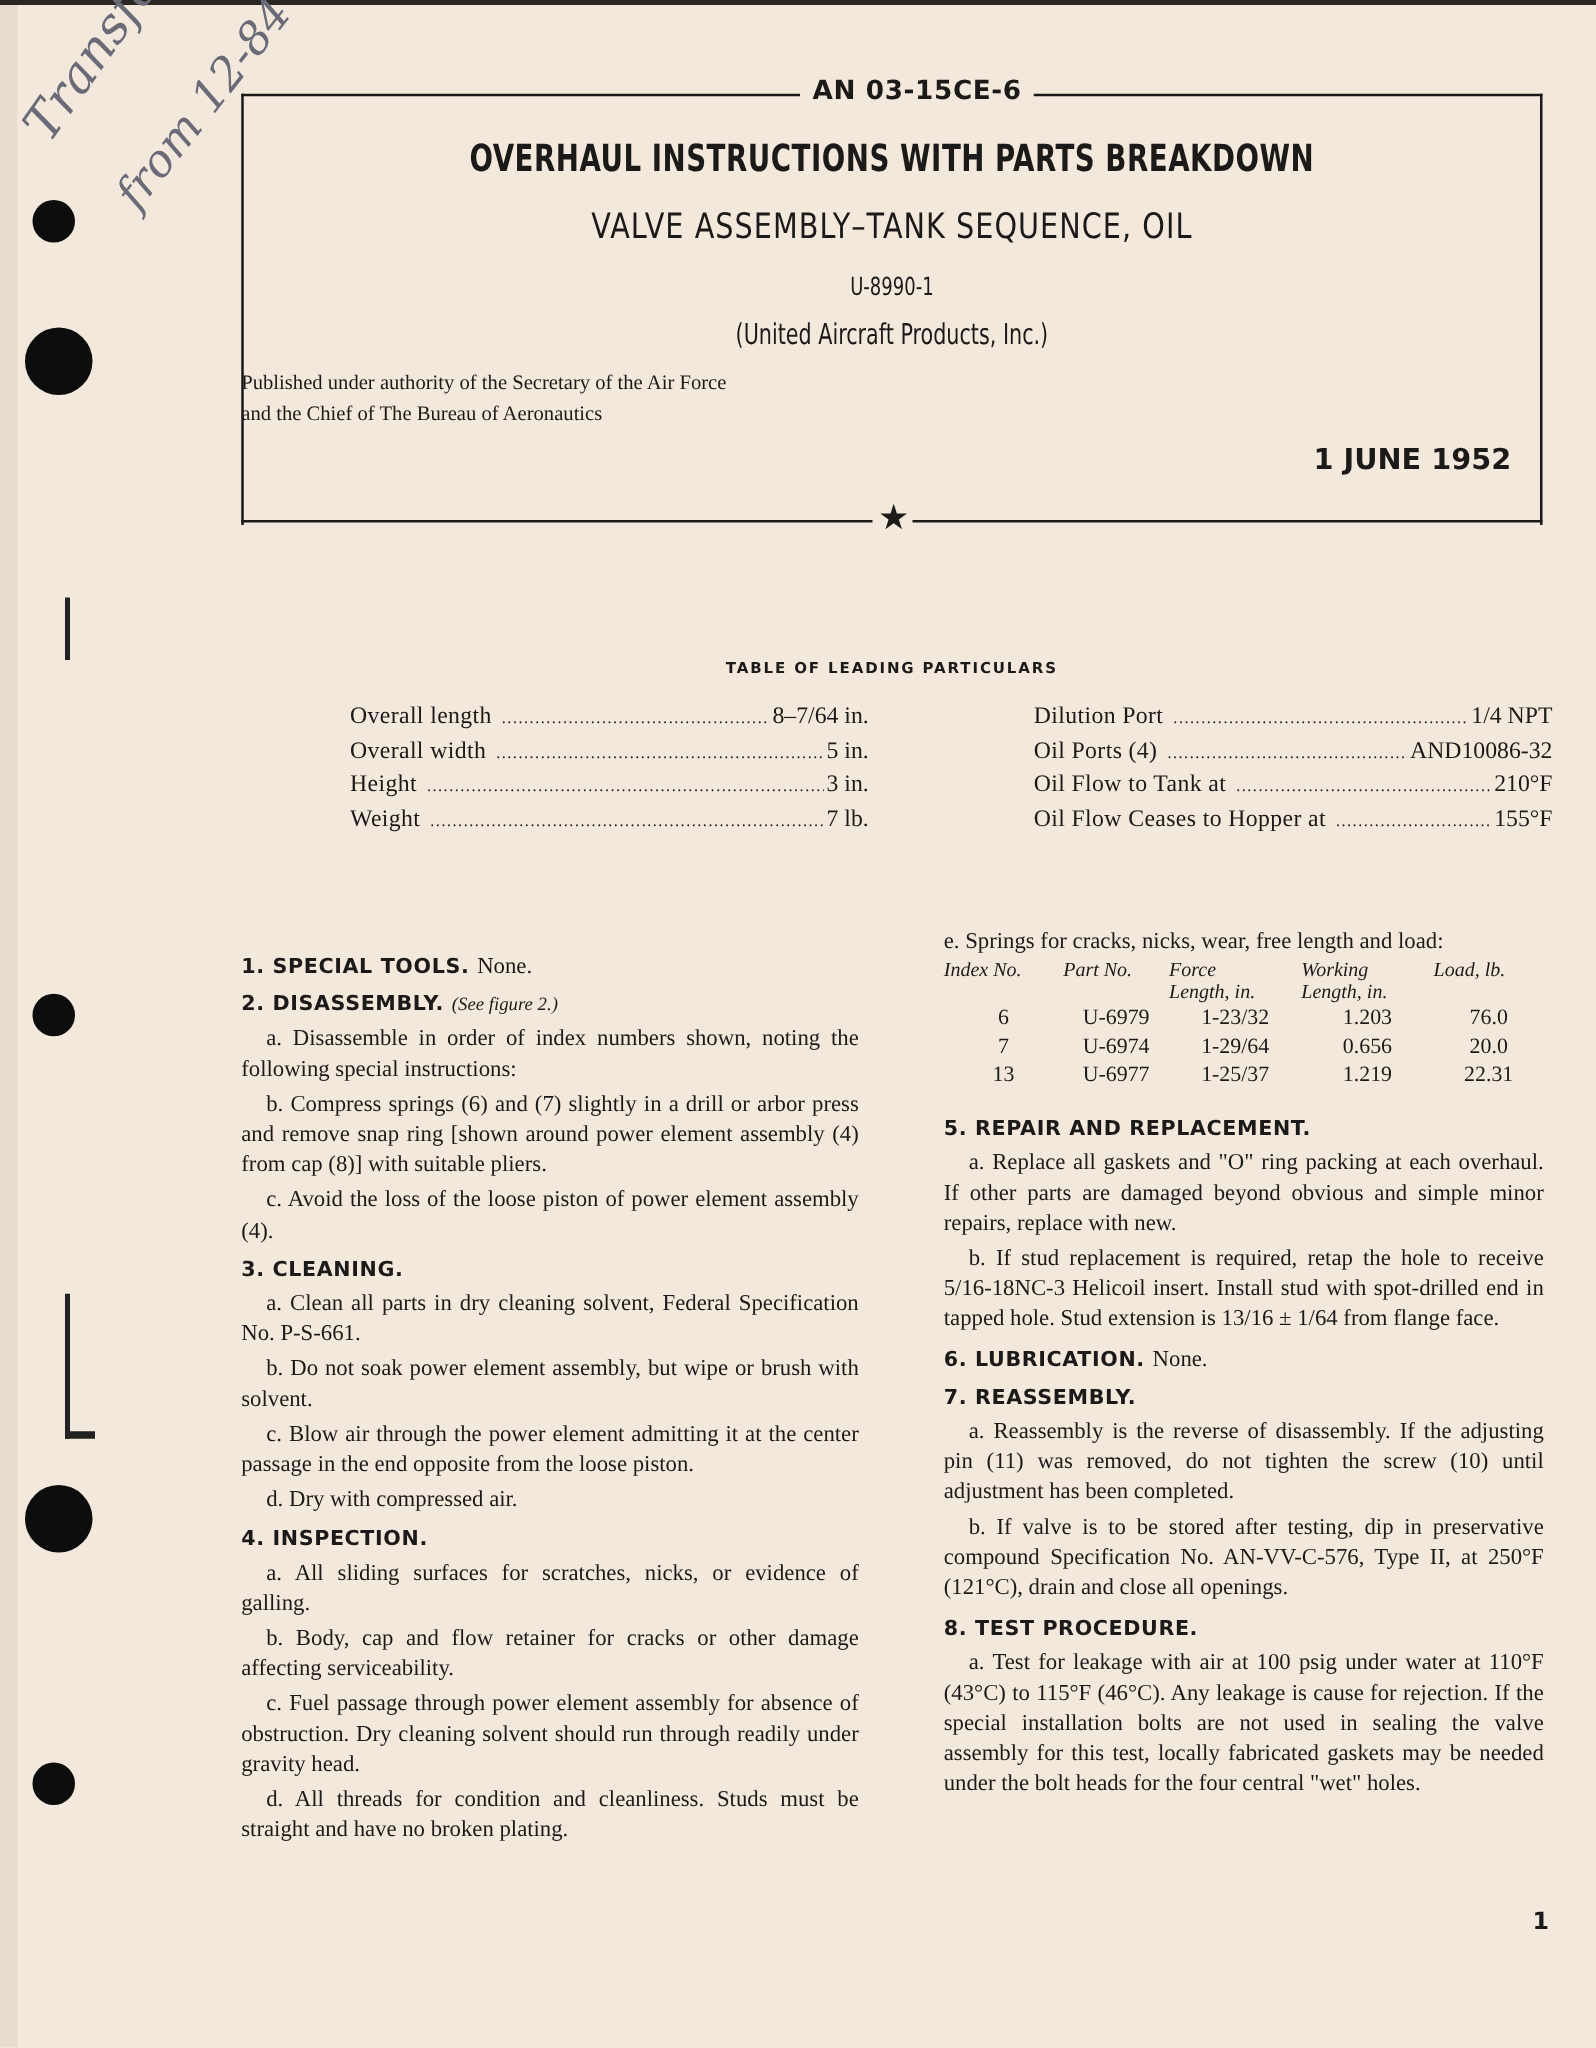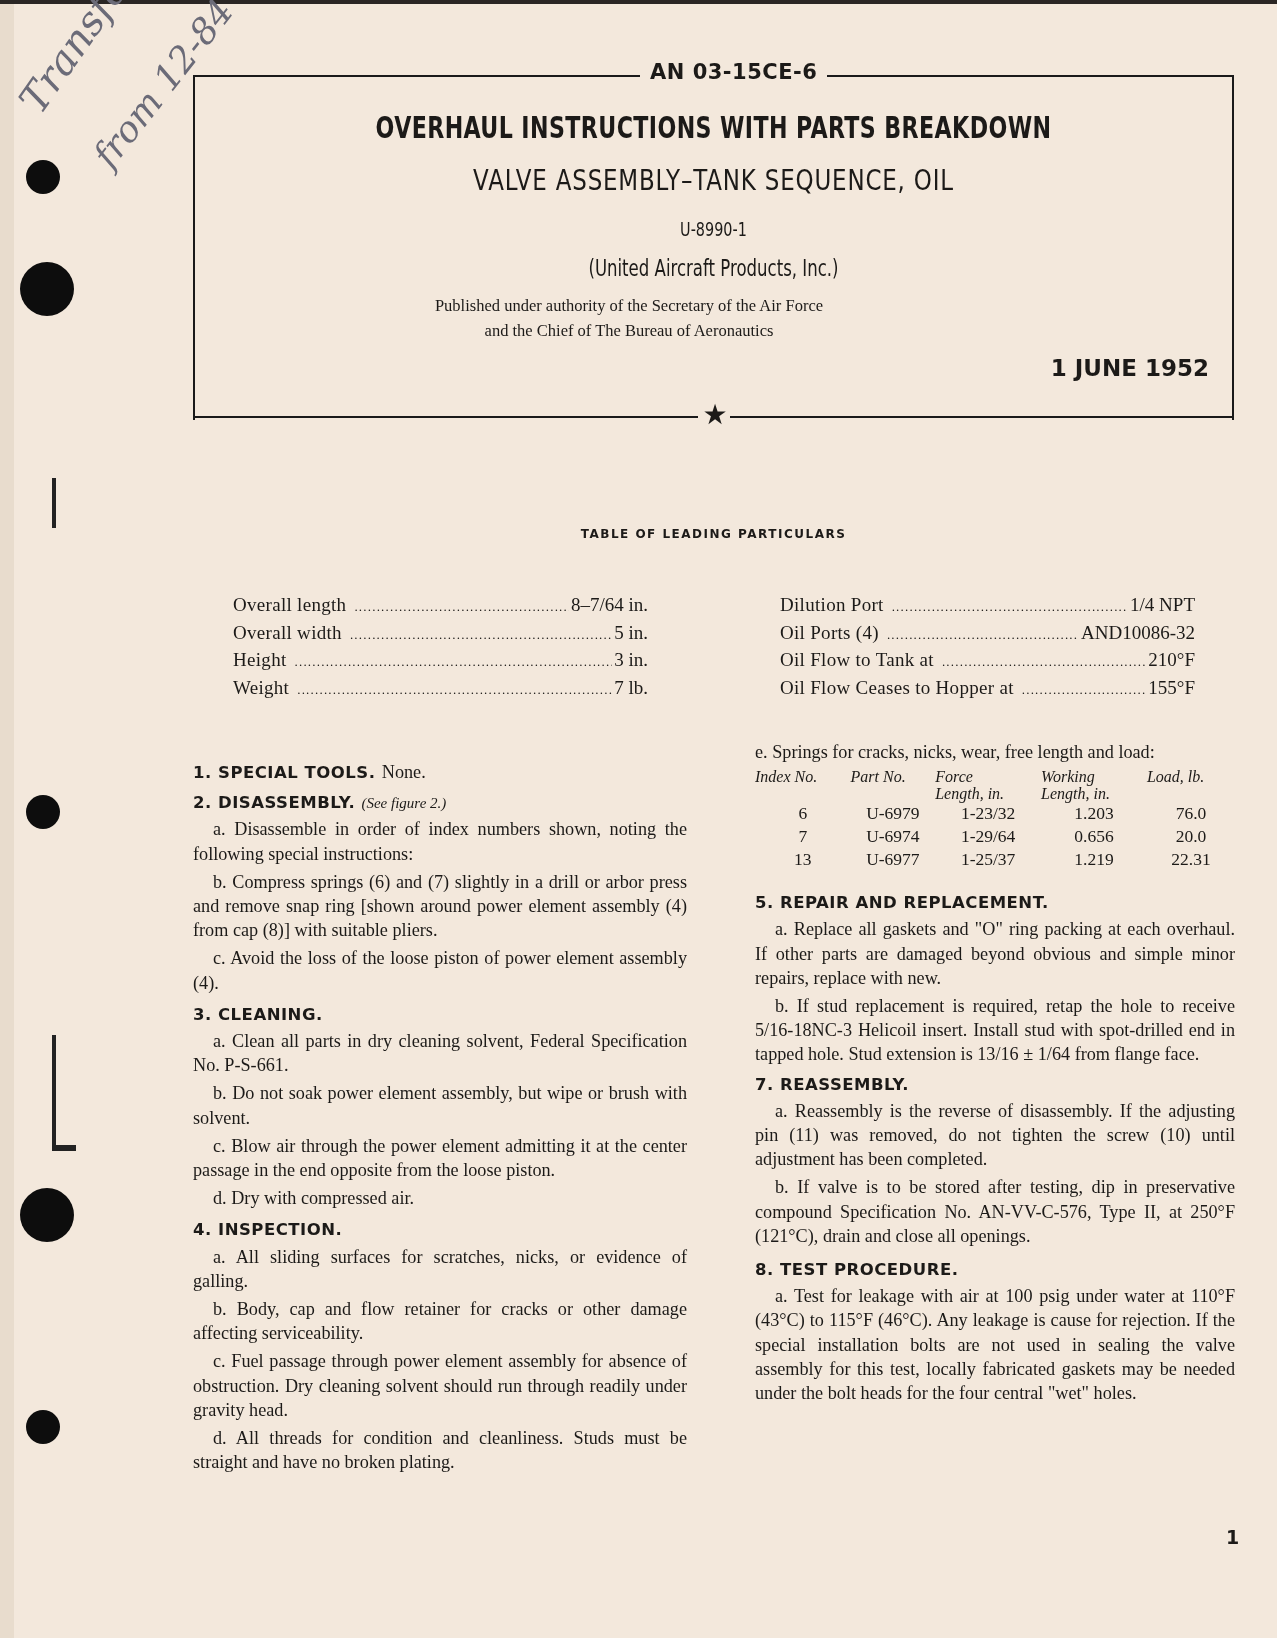--- a/index.html
+++ b/index.html
@@ -41,36 +41,36 @@
   }
   .model-no {
     position:absolute; top:217px; left:193px; width:1041px; text-align:center;
     font-family:"DejaVu Sans", sans-serif; font-size:20px; transform:scaleX(0.72);
   }
   .mfr {
     position:absolute; top:255px; left:193px; width:1041px; text-align:center;
     font-family:"DejaVu Sans", sans-serif; font-size:23px; transform:scaleX(0.72);
   }
   .authority {
-    position:absolute; top:293px; left:193px; width:872px; text-align:center;
+    position:absolute; top:293px; left:193px; width:872px; 
     font-size:16.5px; line-height:25px;
   }
   .date {
     position:absolute; top:355px; right:68px;
     font-family:"DejaVu Sans", sans-serif; font-weight:bold; font-size:23px;
   }
   .rule-left { position:absolute; top:416px; left:193px; width:505px; border-top:2px solid #1a1a1a; }
   .rule-right { position:absolute; top:416px; left:730px; width:504px; border-top:2px solid #1a1a1a; }
   .star { position:absolute; top:400px; left:700px; width:30px; text-align:center; font-size:28px; line-height:30px; }
 
   .lp-title {
     position:absolute; top:527px; left:193px; width:1041px; text-align:center;
     font-family:"DejaVu Sans", sans-serif; font-weight:bold; font-size:12px; letter-spacing:1.5px;
   }
-  .lp-col { position:absolute; top:594px; font-size:19px; }
+  .lp-col { position:absolute; top:562px; font-size:19px;margin-left:47px; }
   .lp-col.left { left:233px; width:415px; }
   .lp-col.right { left:780px; width:415px; }
   .lp-row { display:flex; align-items:baseline; height:27.5px; white-space:nowrap; }
   .lp-row .lbl { flex:0 0 auto; letter-spacing:0.3px; }
   .lp-row .dots { flex:1 1 auto; overflow:hidden; margin:0 2px 0 8px; letter-spacing:1.2px; font-size:13px; }
   .lp-row .val { flex:0 0 auto; }
 
   .col { position:absolute; font-size:18.2px; line-height:24.2px; text-align:justify; }
   .col.left { left:193px; top:740px; width:494px; }
   .col.right { left:755px; top:740px; width:480px; }
@@ -231,20 +231,24 @@
         <td>1.219</td>
         <td>22.31</td>
       </tr>
     </tbody>
   </table>
 
   <div class="sec-head">5. REPAIR AND REPLACEMENT.</div>
   <p class="para">a. Replace all gaskets and "O" ring packing at each overhaul. If other parts are damaged beyond obvious and simple minor repairs, replace with new.</p>
   <p class="para">b. If stud replacement is required, retap the hole to receive 5/16-18NC-3 Helicoil insert. Install stud with spot-drilled end in tapped hole. Stud extension is 13/16 ± 1/64 from flange face.</p>
 
+  <div class="sec-head" style="margin-top:8px;">
+    <span>6. LUBRICATION.</span>
+    <span class="plain">None.</span>
+  </div>
 
   <div class="sec-head" style="margin-top:6px;">7. REASSEMBLY.</div>
   <p class="para">a. Reassembly is the reverse of disassembly. If the adjusting pin (11) was removed, do not tighten the screw (10) until adjustment has been completed.</p>
   <p class="para">b. If valve is to be stored after testing, dip in preservative compound Specification No. AN-VV-C-576, Type II, at 250°F (121°C), drain and close all openings.</p>
 
   <div class="sec-head" style="margin-top:10px;">8. TEST PROCEDURE.</div>
   <p class="para">a. Test for leakage with air at 100 psig under water at 110°F (43°C) to 115°F (46°C). Any leakage is cause for rejection. If the special installation bolts are not used in sealing the valve assembly for this test, locally fabricated gaskets may be needed under the bolt heads for the four central "wet" holes.</p>
 </div>
 
 <div class="page-num">1</div>

